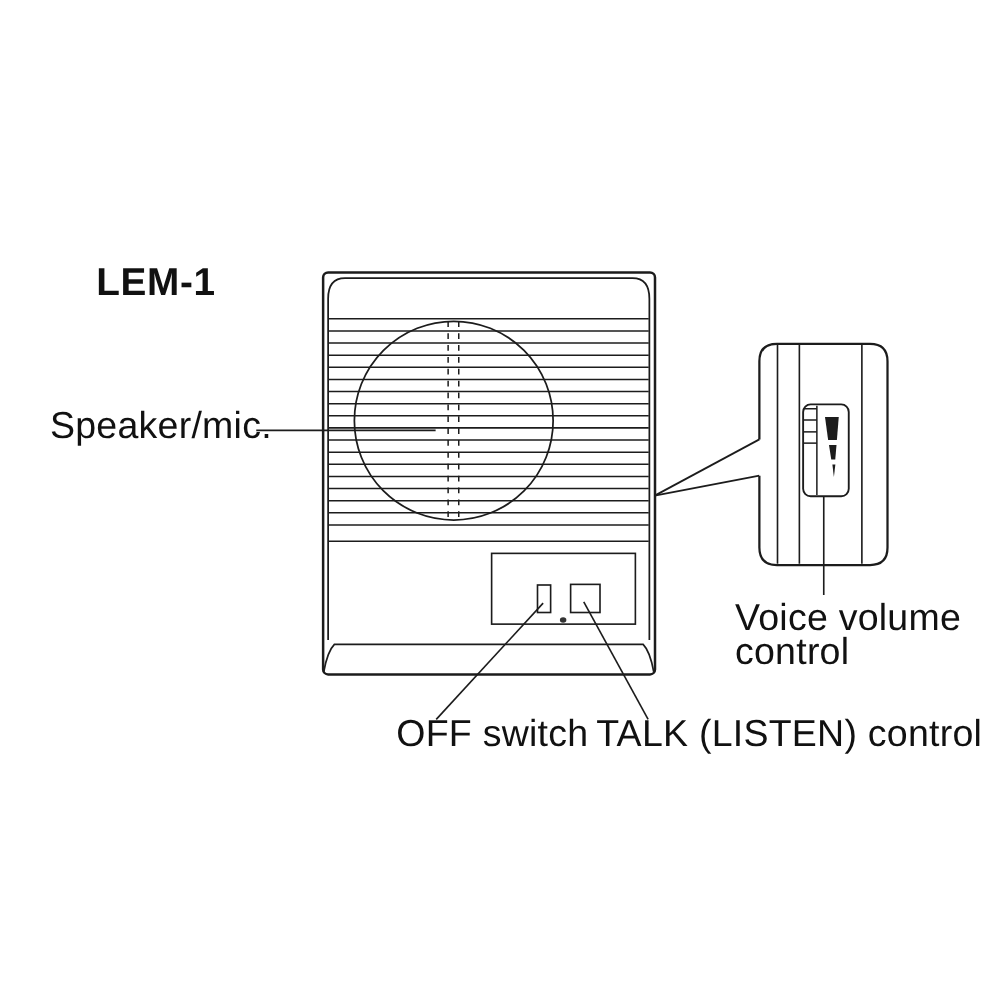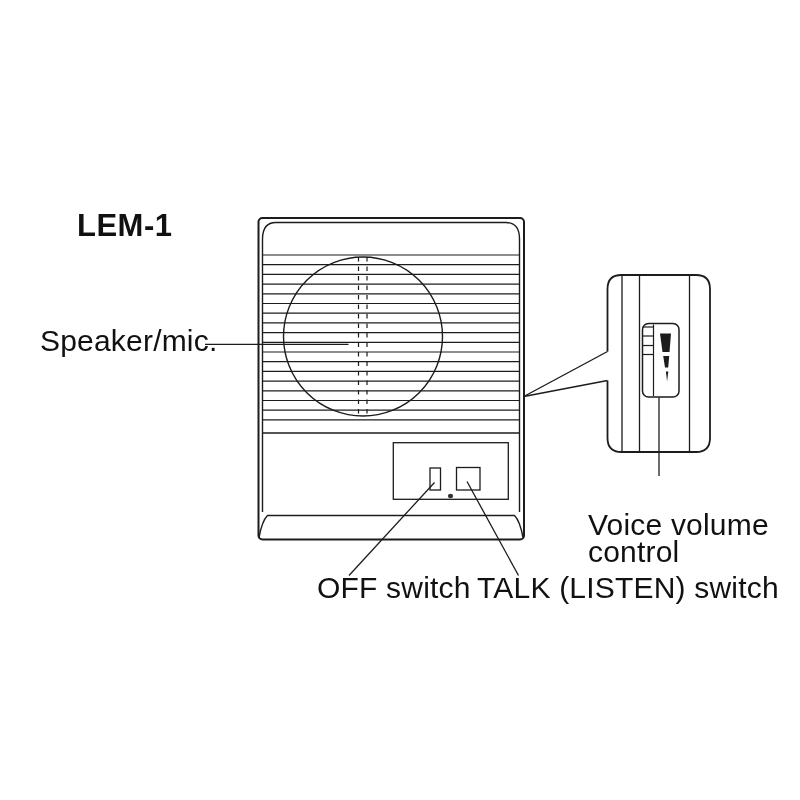--- a/index.html
+++ b/index.html
@@ -19,21 +19,21 @@
     letter-spacing:0.2px;
   }
   .model-label{
     position:absolute;left:77px;top:210px;
     font-size:31px;line-height:1;font-weight:bold;
     color:var(--ink,#111111);letter-spacing:0.5px;
   }
   .speaker-label{left:40px;top:326px;}
   .off-label{left:282px;top:573px;margin-left:35px;}
   .talk-label{left:477px;top:573px;}
-  .volume-label{left:588px;top:511px;line-height:27px;}
+  .volume-label{left:588px;top:481px;line-height:27px;}
   svg .stroke{stroke:var(--line,#1c1c1c);fill:none;}
   svg .fillw{fill:var(--bg,#ffffff);}
   svg .solid{fill:var(--line,#1c1c1c);stroke:none;}
 </style>
 </head>
 <body>
 
 <div class="canvas">
 
   <svg class="lineart" width="800" height="800" viewBox="0 0 800 800">
@@ -120,20 +120,20 @@
     <line x1="467" y1="481.5" x2="518.5" y2="575.5" class="stroke" stroke-width="1.3"></line>
     <line x1="659" y1="397.5" x2="659" y2="476" class="stroke" stroke-width="1.3"></line>
   </svg>
 
   <div class="model-label">LEM-1</div>
 
   <div class="callout speaker-label">Speaker/mic.</div>
 
   <div class="callout off-label">OFF switch</div>
 
-  <div class="callout talk-label">TALK (LISTEN) switch</div>
+  <div class="callout talk-label">TALK (LISTEN) control</div>
 
   <div class="callout volume-label">
     <div>Voice volume</div>
     <div>control</div>
   </div>
 
 </div>
 
 </body></html>

